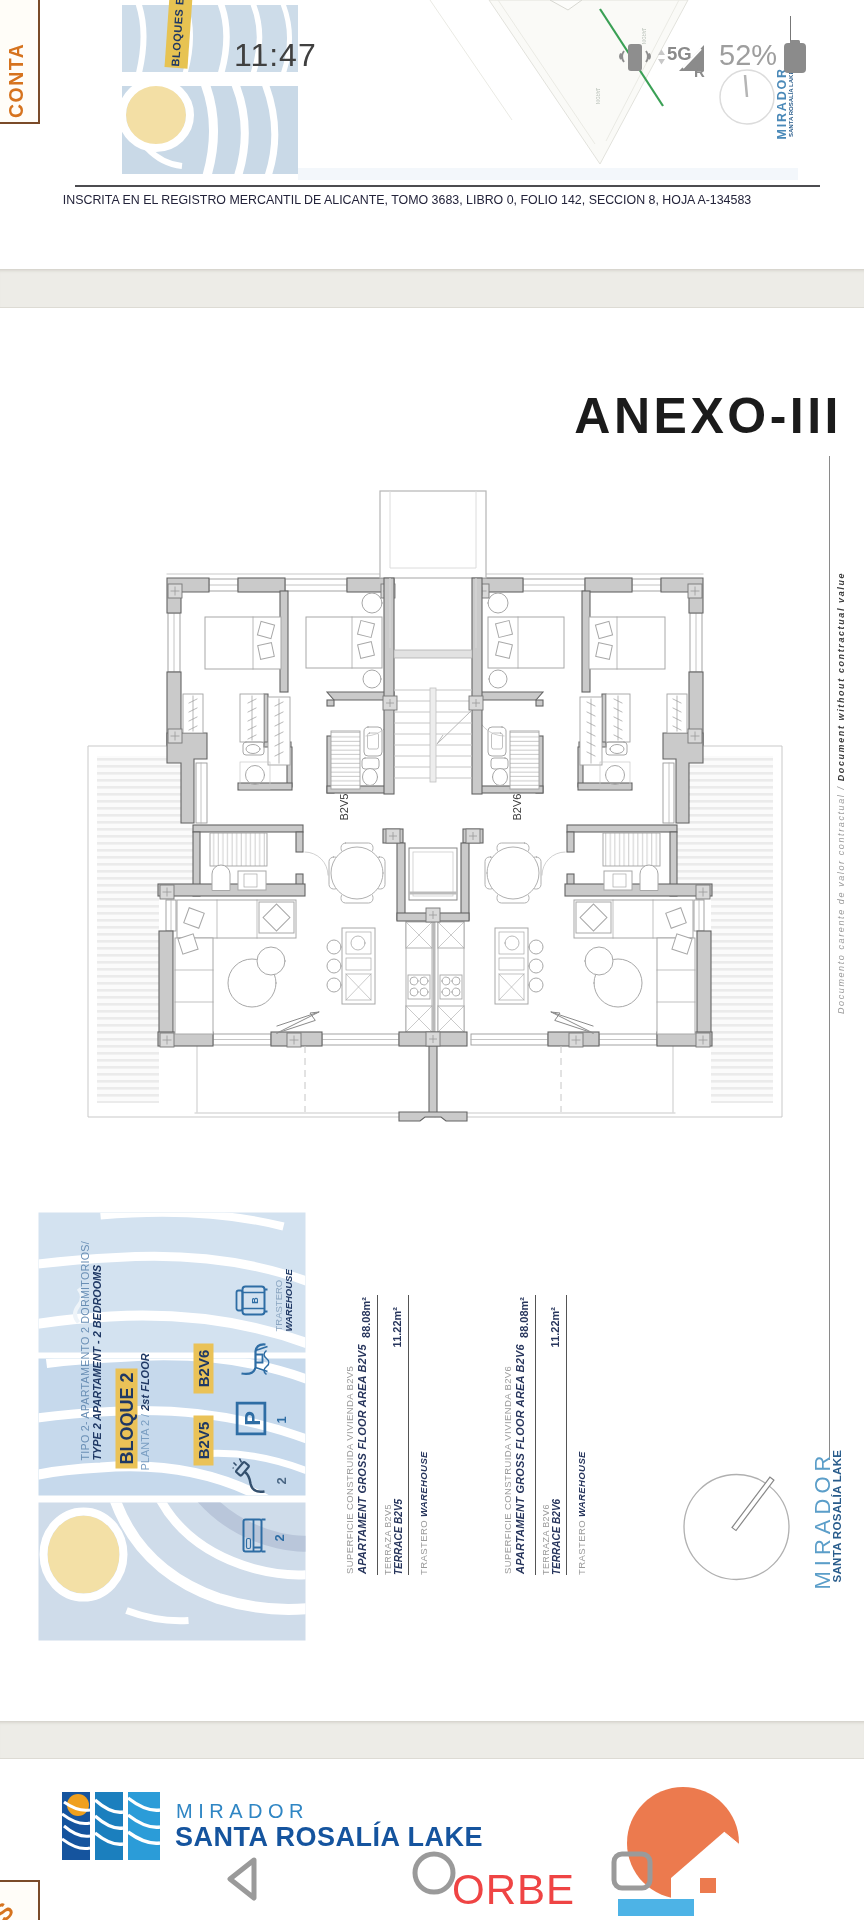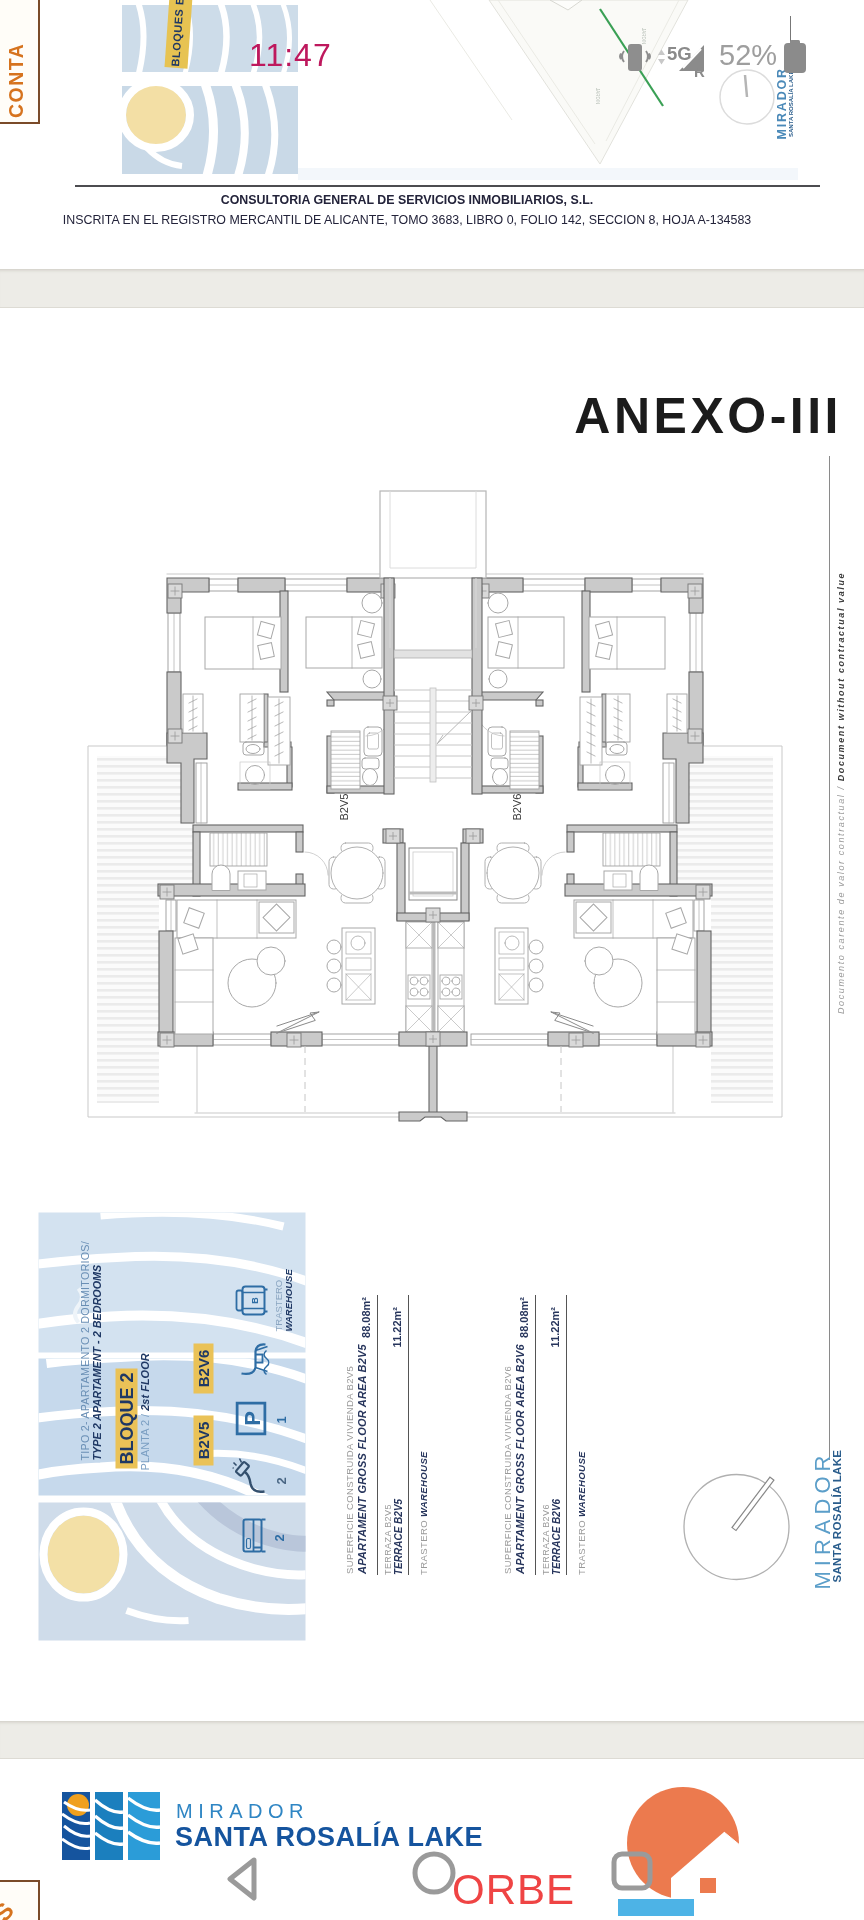--- a/index.html
+++ b/index.html
@@ -52,21 +52,21 @@
 <path d="M29,9 L31,31" stroke="#b5b5b5" stroke-width="2.5" fill="none"></path>
 </svg>
 
 <div class="abs" style="left:790px;top:16px;width:1px;height:30px;background:#777"></div>
 <div class="abs vrot" style="left:746px;top:96px;width:72px;height:15px;transform-origin:36px 7.5px;color:#4a89b8;font-size:12.5px;font-weight:bold;letter-spacing:1.8px;white-space:nowrap">MIRADOR</div>
 <div class="abs vrot" style="left:758px;top:99px;width:68px;height:8px;transform-origin:34px 4px;color:#2a5d8c;font-size:6px;font-weight:bold;letter-spacing:0;white-space:nowrap">SANTA ROSALÍA LAKE</div>
 
 <div class="abs" style="left:-6px;top:-4px;width:42px;height:124px;background:#fffdf8;border:2px solid #7a4a28"></div>
 <div class="abs vrot" style="left:-34px;top:51px;width:106px;height:28px;transform-origin:53px 14px;color:#d6731e;font-size:19.5px;font-weight:bold;letter-spacing:1.5px;white-space:nowrap">CONTA</div>
 
-<div class="abs" style="left:249px;top:37px;color:#be185d;font-size:32px;letter-spacing:1px">11:47</div>
+<div class="abs" style="left:234px;top:37px;color:#404040;font-size:32px;letter-spacing:1px">11:47</div>
 
 <svg class="abs" style="left:608px;top:36px" width="100" height="42" viewBox="0 0 100 42">
 <rect x="20" y="8" width="14" height="27" rx="3" fill="#8e8e8e"></rect>
 <path d="M16,15 q-4,5.5 0,11 M13,17.5 q-2,2.8 0,5.6" stroke="#8e8e8e" stroke-width="1.9" fill="none"></path>
 <path d="M38,15 q4,5.5 0,11 M41,17.5 q2,2.8 0,5.6" stroke="#8e8e8e" stroke-width="1.9" fill="none"></path>
 <path d="M50,19 l3.5,-5.5 l3.5,5.5 z M50,23 l3.5,5.5 l3.5,-5.5 z" fill="#c8c8c8"></path>
 <text x="59" y="24" font-size="18.5" font-weight="bold" fill="#8b8b8b">5G</text>
 <path d="M71,35 L96,35 L96,9 Z" fill="#8b8b8b"></path>
 <path d="M75,32 L93,13" stroke="#fff" stroke-width="2" fill="none"></path>
 <text x="86" y="41" font-size="15" font-weight="bold" fill="#8b8b8b">R</text>
@@ -75,21 +75,20 @@
 <div class="abs" style="left:719px;top:39px;color:#9e9e9e;font-size:29px">52%</div>
 
 <svg class="abs" style="left:782px;top:40px" width="26" height="34" viewBox="0 0 26 34">
 <rect x="8" y="0" width="10" height="5" rx="1.5" fill="#8b8b8b"></rect>
 <rect x="2" y="3" width="22" height="30" rx="4" fill="#8b8b8b"></rect>
 </svg>
 
 <div class="abs" style="left:75px;top:185px;width:745px;height:2px;background:#4c4c50"></div>
 
 <div class="abs" style="left:0px;top:191px;width:814px;text-align:center;color:#23233a;font-size:12.4px;line-height:19.5px">
-<div style="font-weight:bold">CONSULTORIA GENERAL DE SERVICIOS INMOBILIARIOS, S.L.</div>
 <div style="font-weight:normal">INSCRITA EN EL REGISTRO MERCANTIL DE ALICANTE, TOMO 3683, LIBRO 0, FOLIO 142, SECCION 8, HOJA A-134583</div>
 </div>
 
 <div class="abs" style="left:0;top:269px;width:864px;height:37px;background:#edece7;border-top:1px solid #d8d6cf;border-bottom:1px solid #dddbd4;box-shadow:inset 0 3px 3px -2px #d8d6d0"></div>
 
 <div class="abs" style="left:0;top:387px;width:842px;text-align:right;color:#1b1b1b;font-size:50px;font-weight:900;letter-spacing:3.5px">ANEXO-III</div>
 
 <div class="abs" style="left:829px;top:456px;width:1px;height:1004px;background:#8a8a8a"></div>
 
 <div class="abs vrot" style="left:563px;top:727px;width:560px;height:14px;transform-origin:280px 7px;font-size:9px;letter-spacing:1.6px;white-space:nowrap;color:#9a9a9a"><i>Documento carente de valor contractual / <b style="color:#3c3c3c">Document without contractual value</b></i></div>

